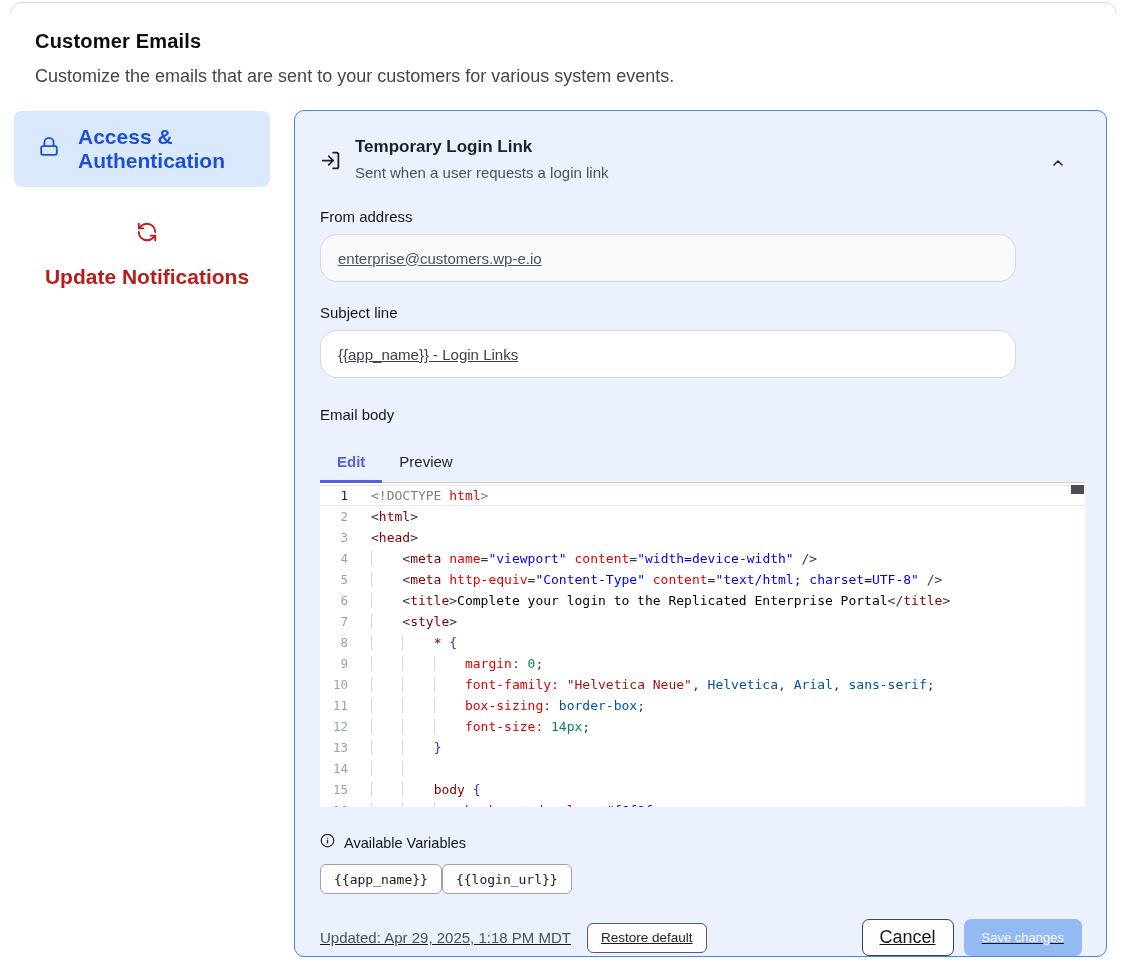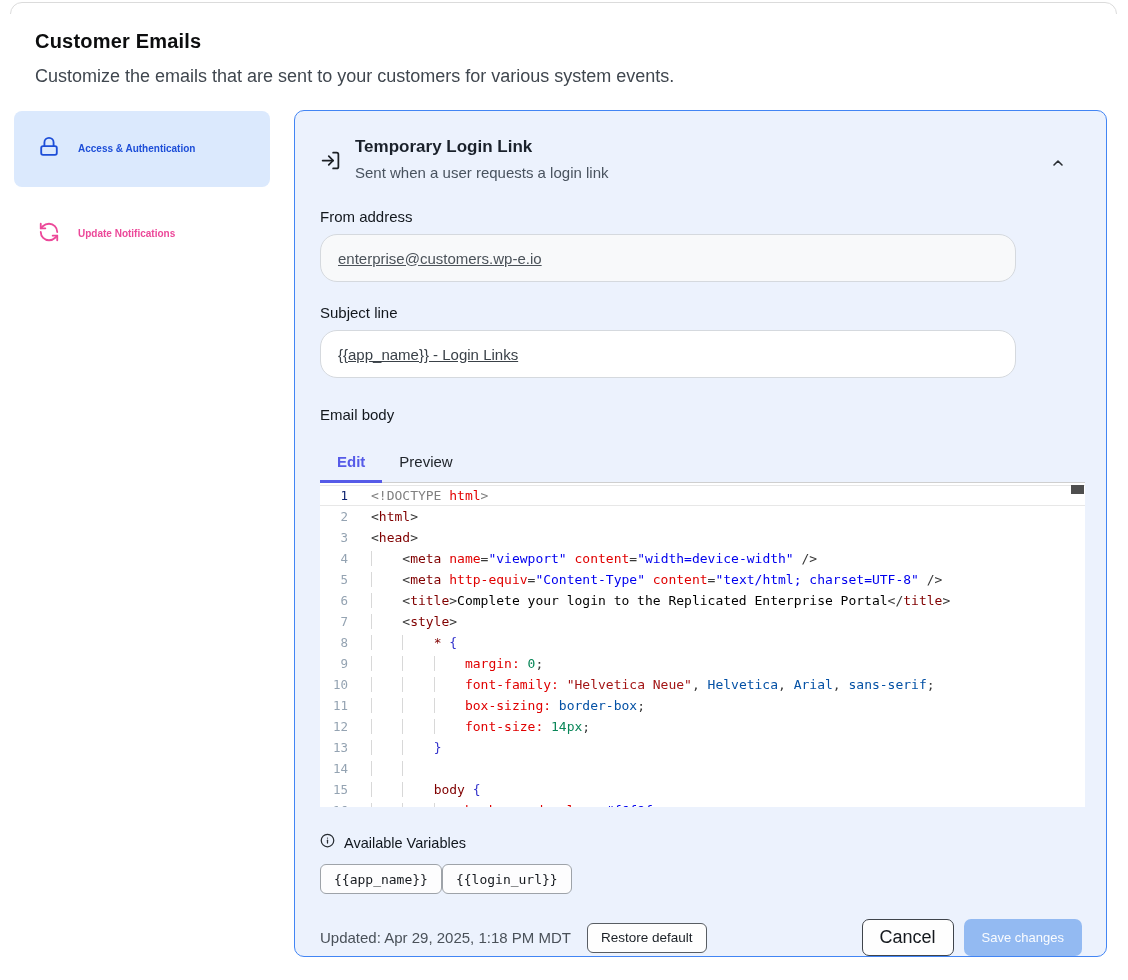--- a/index.html
+++ b/index.html
@@ -14,23 +14,23 @@
   .top-partial{position:absolute;left:10px;right:11px;top:2px;height:40px;border:1px solid #DBDBDB;
     border-radius:12px;clip-path:inset(0 0 28px 0);}
 
   .page-header{position:absolute;left:35px;top:30px;}
   .page-title{font-size:20px;font-weight:700;color:#0C0D0E;letter-spacing:.2px;}
   .page-subtitle{margin-top:13px;font-size:18px;color:#40474F;}
 
   
   .sidebar{position:absolute;left:14px;top:111px;width:256px;}
   .side-item{display:flex;align-items:center;gap:18px;padding:14px 14px 14px 24px;border-radius:8px;cursor:pointer;}
-  .side-item .label{font-size:10px;font-weight:600;line-height:24px;}
+  .side-item .label{font-size:21px;font-weight:600;line-height:24px;}
   .side-item.active{background:var(--selected_bg);color:var(--selected_text);min-height:76px;}
-  .side-item.plain{margin-top:20px;color:#ec4899;}
+  .side-item.plain{margin-top:20px;color:#b91c1c;flex-direction:column;}
   .side-item svg{flex:none;}
 
   
   .card{position:absolute;left:294px;top:110px;width:813px;height:847px;background:var(--card_bg);
     border:1.5px solid var(--accent_blue);border-radius:10px;padding:26px 24px 4px 25px;}
   .card-header{display:flex;gap:14px;align-items:flex-start;}
   .card-header .hicon{margin-top:13px;color:#1B1F24;}
   .card-title{font-size:17px;font-weight:700;color:#1A212B;}
   .card-sub{margin-top:7px;font-size:15px;color:#49535F;}
   .collapse-btn{position:absolute;top:44px;right:40px;background:none;border:none;cursor:pointer;color:#2A2E33;}
@@ -66,21 +66,21 @@
   .vthumb{position:absolute;top:2px;right:1px;width:13px;height:9px;background:#4E4E4E;}
 
   
   .vars-row{margin-top:26px;display:flex;align-items:center;gap:9px;color:#272C32;}
   .vars-label{font-size:14.5px;color:#10161D;}
   .chips{margin-top:12px;display:flex;gap:0;}
   .chip{display:inline-flex;align-items:center;height:30px;padding:0 13px;background:#FDFDFE;border:1px solid #9EA3A9;
     border-radius:6px;font:13px "DejaVu Sans Mono",monospace;color:#15191E;cursor:pointer;}
 
   
-  .footer{margin-top:25px;display:flex;align-items:center;}
+  .footer{margin-top:25px;display:flex;align-items:center;text-decoration:underline;}
   .updated{font-size:15px;color:#4A5159;}
   .btn{font-family:"Liberation Sans",sans-serif;cursor:pointer;background:#FEFEFE;}
   .btn-restore{margin-left:16px;height:30px;padding:0 13px;font-size:13.5px;color:#1B2026;border:1px solid #585D63;border-radius:6px;}
   .spacer{flex:1;}
   .btn-cancel{height:37px;padding:0 17px;font-size:18px;color:#15191E;border:1px solid #3F444B;border-radius:7px;}
   .btn-save{margin-left:10px;height:37px;padding:0 18px;font-size:13px;color:rgba(255,255,255,.95);
     background:var(--save_disabled_bg);border:none;border-radius:7px;}
 </style>
 </head>
 <body>

